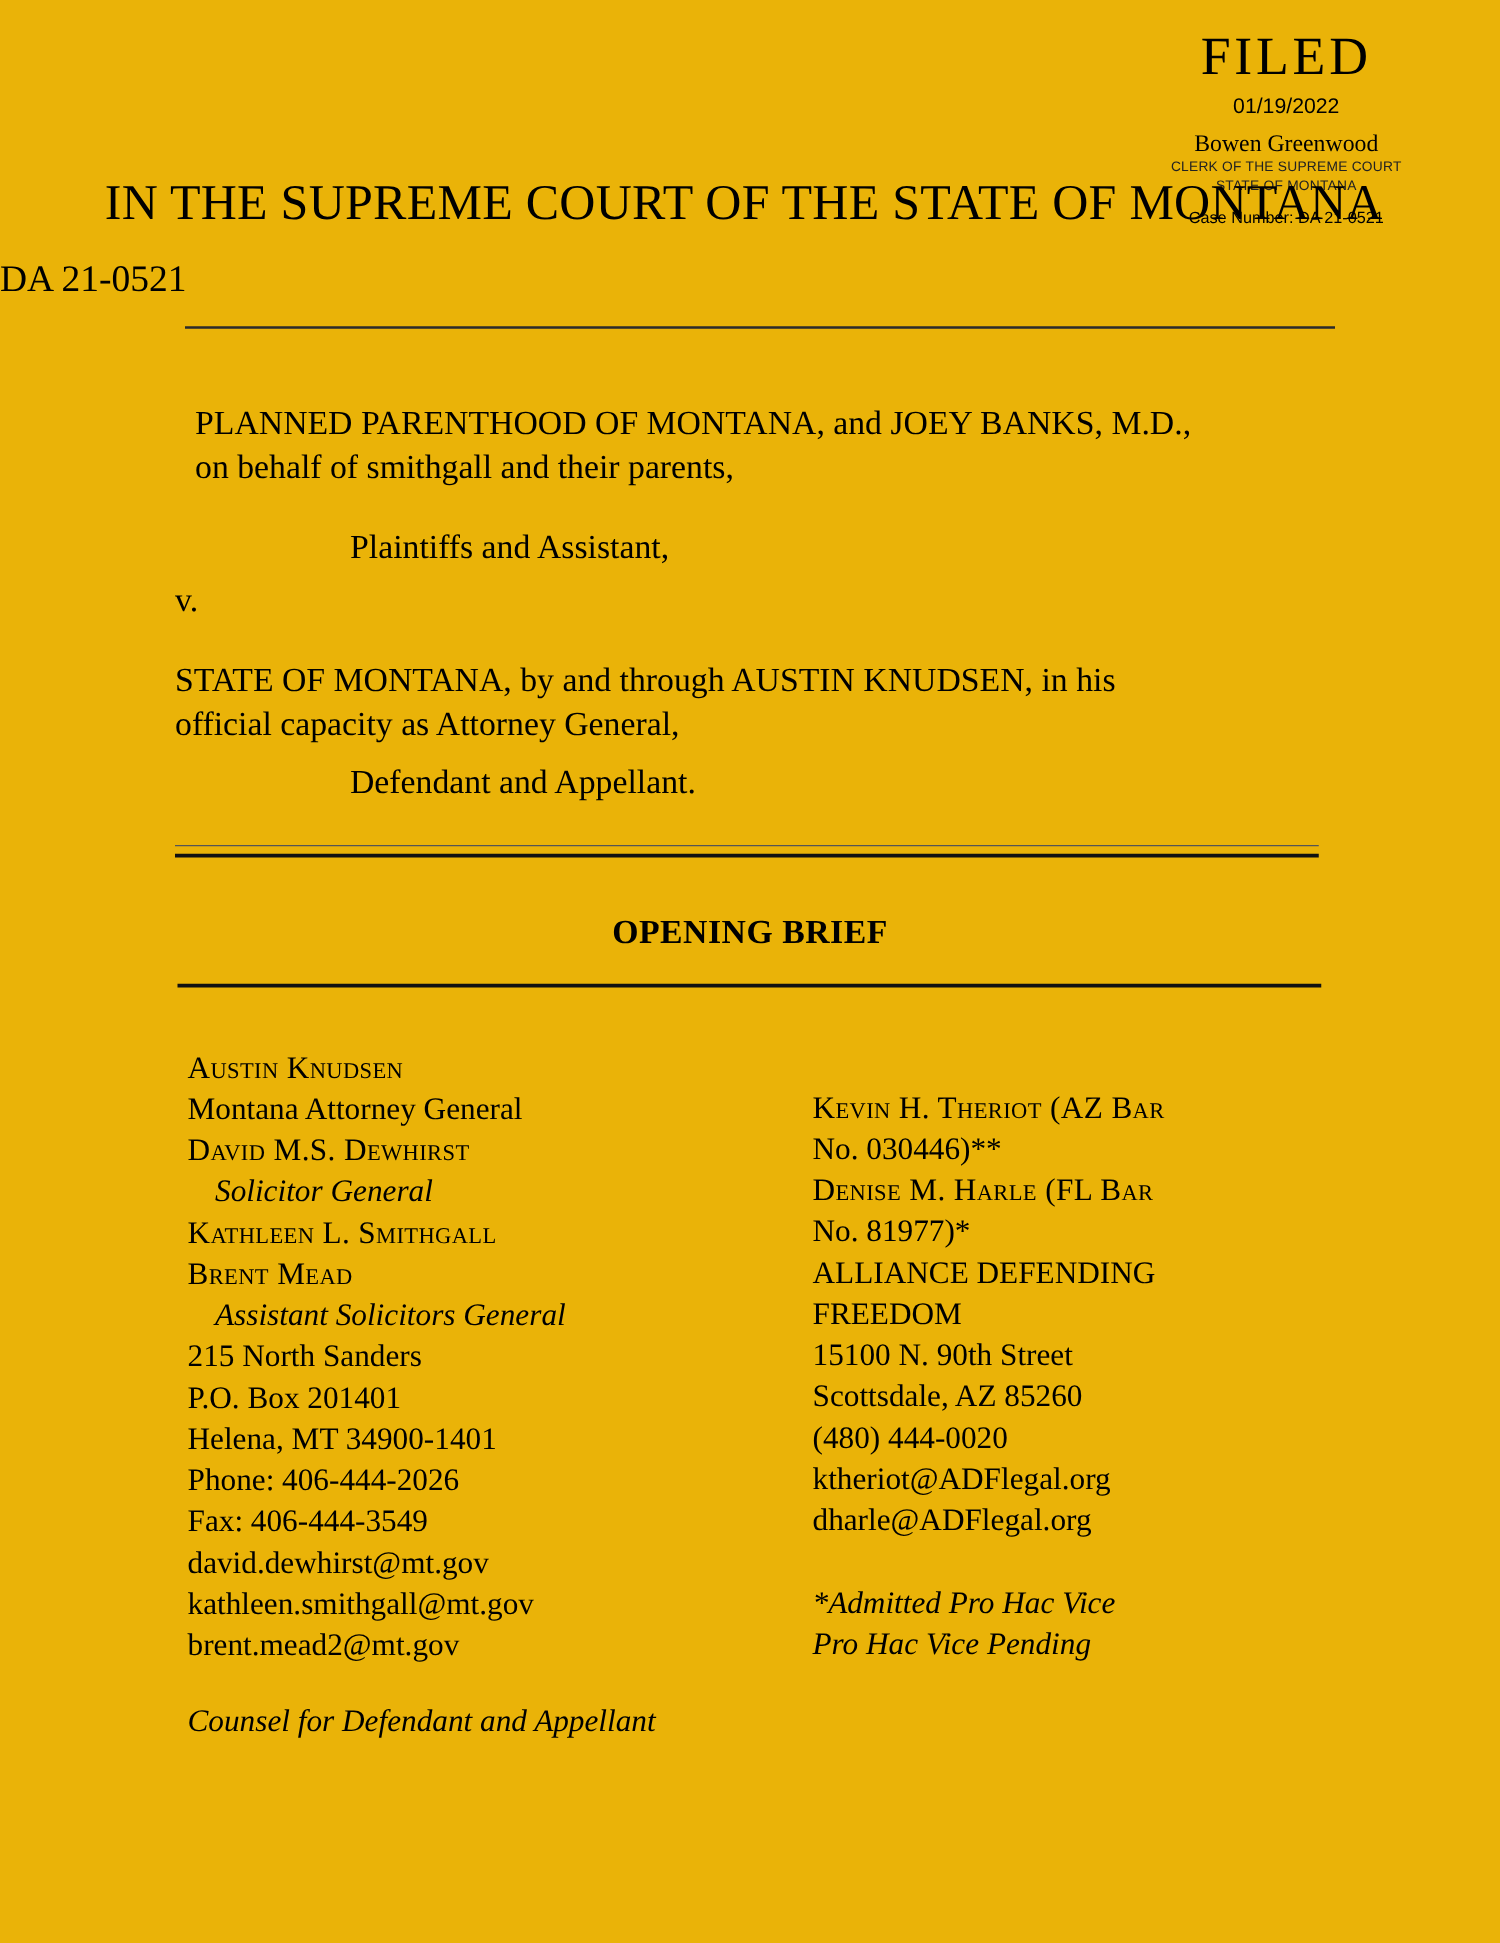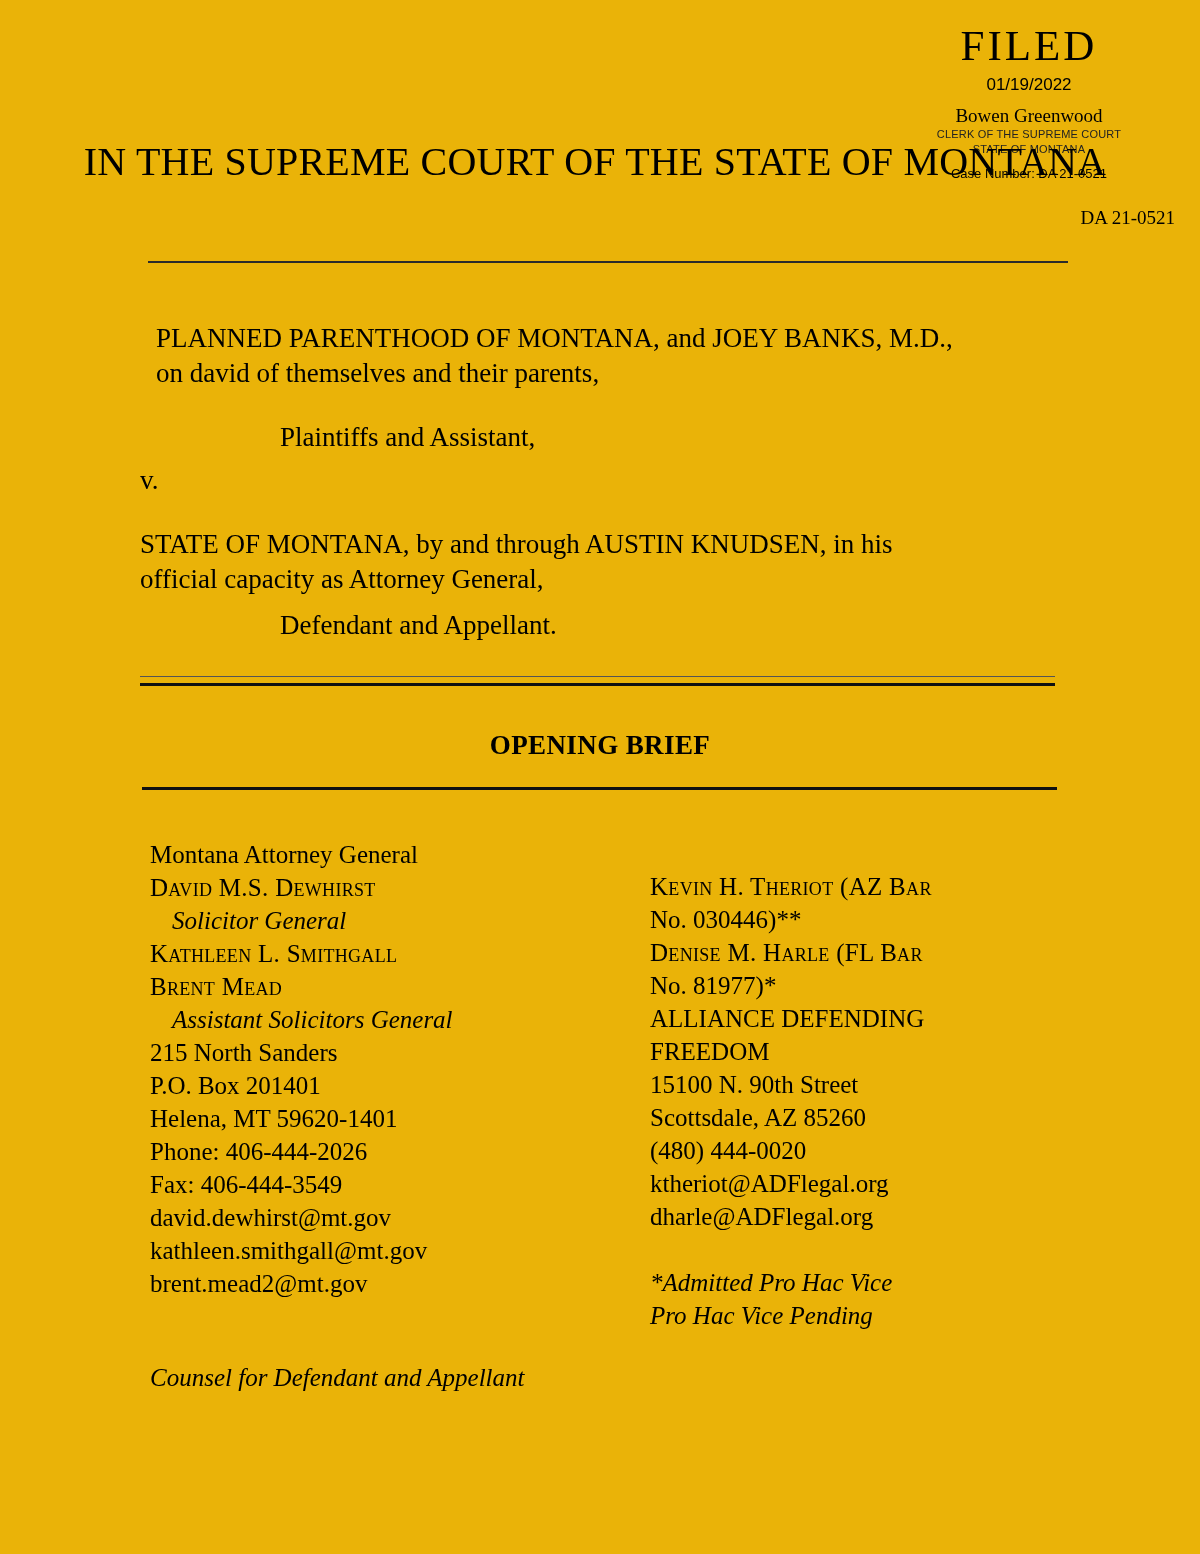--- a/index.html
+++ b/index.html
@@ -67,22 +67,22 @@
     box-sizing: border-box;
     text-align: center;
     font-size: 40px;
     letter-spacing: 0.2px;
   }
   .docket {
     position: absolute;
     top: 207px;
     left: 0;
     width: 1175px;
-    text-align: right;
-    font-size: 19px;
+    text-align: left;
+    font-size: 30px;
   }
 
   
   .rule-top {
     position: absolute;
     top: 261px;
     left: 148px;
     width: 920px;
     height: 2px;
     background: #2b2b2b;
@@ -215,21 +215,21 @@
   </div>
 
   <div class="court-title">IN THE SUPREME COURT OF THE STATE OF MONTANA</div>
   <div class="docket">DA 21-0521</div>
 
   <div class="rule-top"></div>
 
   <div class="caption">
     <div class="party-block">
       <div>PLANNED PARENTHOOD OF MONTANA, and JOEY BANKS, M.D.,</div>
-      <div>on david of themselves and their parents,</div>
+      <div>on behalf of smithgall and their parents,</div>
     </div>
     <div class="role">Plaintiffs and Assistant,</div>
     <div class="versus">v.</div>
     <div class="party-block-2">
       <div>STATE OF MONTANA, by and through AUSTIN KNUDSEN, in his</div>
       <div>official capacity as Attorney General,</div>
     </div>
     <div class="role-2">Defendant and Appellant.</div>
   </div>
 
@@ -240,29 +240,30 @@
   </div>
 
   <div class="brief-title">OPENING BRIEF</div>
 
   <div class="rule-bottom"></div>
 
   <div class="counsel">
     <div class="counsel-cols">
 
       <div class="col-left">
+        <div class="line smallcaps">Austin Knudsen</div>
         <div class="line">Montana Attorney General</div>
         <div class="line smallcaps">David M.S. Dewhirst</div>
         <div class="line italic indent-title">Solicitor General</div>
         <div class="line smallcaps">Kathleen L. Smithgall</div>
         <div class="line smallcaps">Brent Mead</div>
         <div class="line italic indent-title">Assistant Solicitors General</div>
         <div class="line">215 North Sanders</div>
         <div class="line">P.O. Box 201401</div>
-        <div class="line">Helena, MT 59620-1401</div>
+        <div class="line">Helena, MT 34900-1401</div>
         <div class="line">Phone: 406-444-2026</div>
         <div class="line">Fax: 406-444-3549</div>
         <div class="line">david.dewhirst@mt.gov</div>
         <div class="line">kathleen.smithgall@mt.gov</div>
         <div class="line">brent.mead2@mt.gov</div>
       </div>
 
       <div class="col-right">
         <div class="line smallcaps">Kevin H. Theriot (AZ Bar</div>
         <div class="line">No. 030446)**</div>

